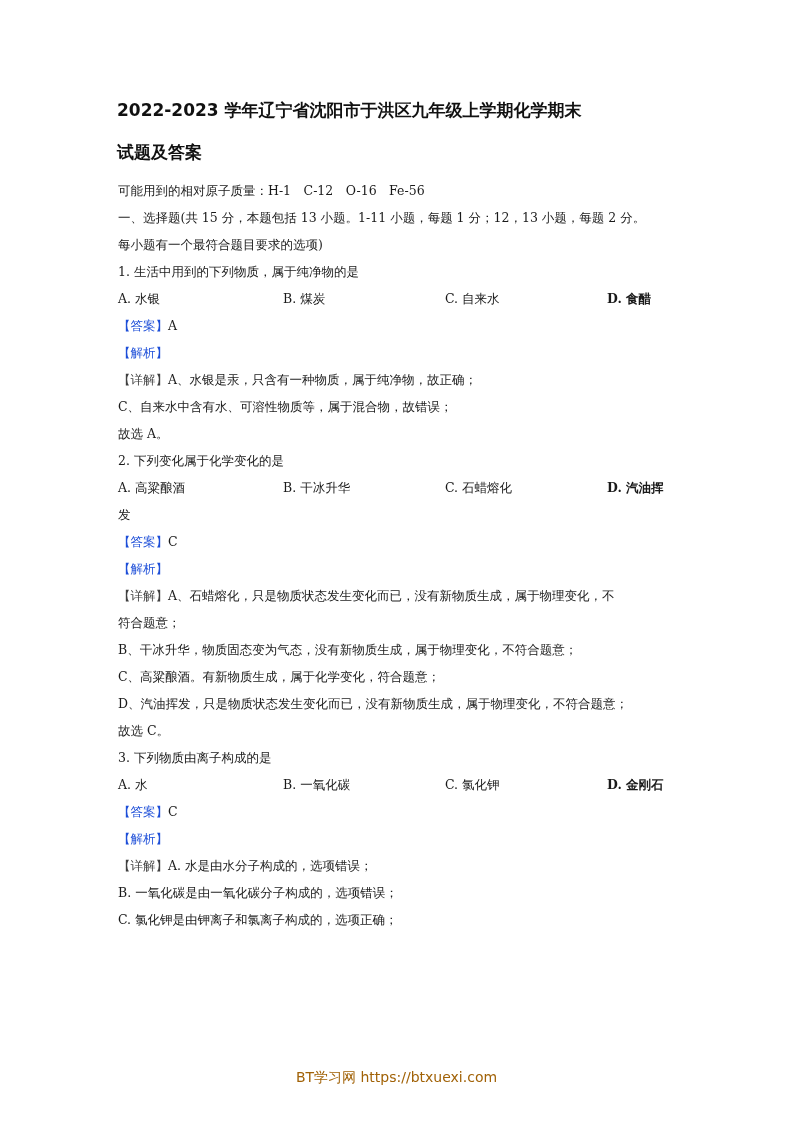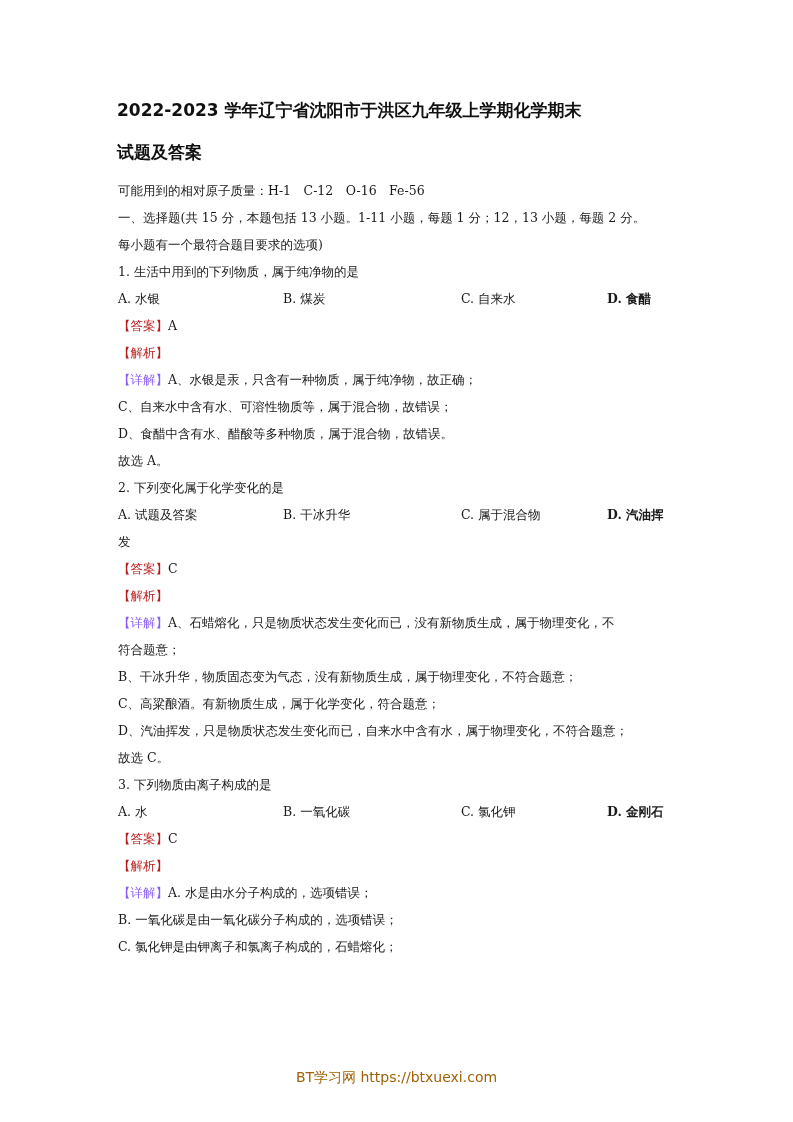--- a/index.html
+++ b/index.html
@@ -9,24 +9,24 @@
     .title { position: absolute; left: 117px; width: 580px; font-size: 17px; font-weight: bold;
              font-family: "DejaVu Sans", "Liberation Sans", sans-serif; color: #111; letter-spacing: 0px; white-space: nowrap; }
     .t1 { top: 99px; }
     .t2 { top: 141px; }
     .body { position: absolute; left: 118px; top: 177px; width: 565px; font-size: 12.5px; }
     .line { height: 27px; line-height: 27px; white-space: nowrap; overflow: visible; }
     .opts { position: relative; height: 27px; line-height: 27px; }
     .opt { position: absolute; top: 0; white-space: nowrap; }
     .opt.a { left: 0; }
     .opt.b { left: 165px; }
-    .opt.c { left: 343px; }
+    .opt.c { left: 327px; }
     .opt.d { left: 489px; font-weight: bold; }
-    .tag { color: #b91c1c; }
-    .tag-black { color: #8b5cf6; }
+    .tag { color: #1d4ed8; }
+    .tag-black { color: #404040; }
     .footer { position: absolute; top: 1069px; left: 0; width: 793px; text-align: center;
               font-family: "DejaVu Sans", "Liberation Sans", sans-serif; font-size: 14px; color: #a16207; }
   </style>
 </head>
 <body>
 
 <div class="page">
   <div class="title t1">2022-2023 学年辽宁省沈阳市于洪区九年级上学期化学期末</div>
   <div class="title t2">试题及答案</div>
 
@@ -40,53 +40,52 @@
       <div class="opts">
         <span class="opt a">A. 水银</span>
         <span class="opt b">B. 煤炭</span>
         <span class="opt c">C. 自来水</span>
         <span class="opt d">D. 食醋</span>
       </div>
       <div class="line"><span class="tag">【答案】</span><span>A</span></div>
       <div class="line"><span class="tag">【解析】</span></div>
       <div class="line"><span class="tag-black">【详解】</span><span>A、水银是汞，只含有一种物质，属于纯净物，故正确；</span></div>
       <div class="line">C、自来水中含有水、可溶性物质等，属于混合物，故错误；</div>
-      <div class="line">D、食醋中含有水、醋酸等多种物质，属于混合物，故错误。</div>
       <div class="line">故选 A。</div>
     </div>
 
     <div>
       <div class="line">2. 下列变化属于化学变化的是</div>
       <div class="opts">
-        <span class="opt a">A. 试题及答案</span>
+        <span class="opt a">A. 高粱酿酒</span>
         <span class="opt b">B. 干冰升华</span>
-        <span class="opt c">C. 属于混合物</span>
+        <span class="opt c">C. 石蜡熔化</span>
         <span class="opt d">D. 汽油挥</span>
       </div>
       <div class="line">发</div>
       <div class="line"><span class="tag">【答案】</span><span>C</span></div>
       <div class="line"><span class="tag">【解析】</span></div>
       <div class="line"><span class="tag-black">【详解】</span><span>A、石蜡熔化，只是物质状态发生变化而已，没有新物质生成，属于物理变化，不</span></div>
       <div class="line">符合题意；</div>
       <div class="line">B、干冰升华，物质固态变为气态，没有新物质生成，属于物理变化，不符合题意；</div>
       <div class="line">C、高粱酿酒。有新物质生成，属于化学变化，符合题意；</div>
-      <div class="line">D、汽油挥发，只是物质状态发生变化而已，自来水中含有水，属于物理变化，不符合题意；</div>
+      <div class="line">D、汽油挥发，只是物质状态发生变化而已，没有新物质生成，属于物理变化，不符合题意；</div>
       <div class="line">故选 C。</div>
     </div>
 
     <div>
       <div class="line">3. 下列物质由离子构成的是</div>
       <div class="opts">
         <span class="opt a">A. 水</span>
         <span class="opt b">B. 一氧化碳</span>
         <span class="opt c">C. 氯化钾</span>
         <span class="opt d">D. 金刚石</span>
       </div>
       <div class="line"><span class="tag">【答案】</span><span>C</span></div>
       <div class="line"><span class="tag">【解析】</span></div>
       <div class="line"><span class="tag-black">【详解】</span><span>A. 水是由水分子构成的，选项错误；</span></div>
       <div class="line">B. 一氧化碳是由一氧化碳分子构成的，选项错误；</div>
-      <div class="line">C. 氯化钾是由钾离子和氯离子构成的，石蜡熔化；</div>
+      <div class="line">C. 氯化钾是由钾离子和氯离子构成的，选项正确；</div>
     </div>
   </div>
 
   <div class="footer">BT学习网 https://btxuexi.com</div>
 </div>
 
 </body></html>

